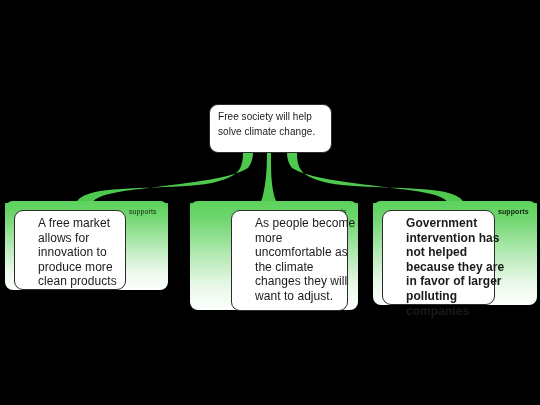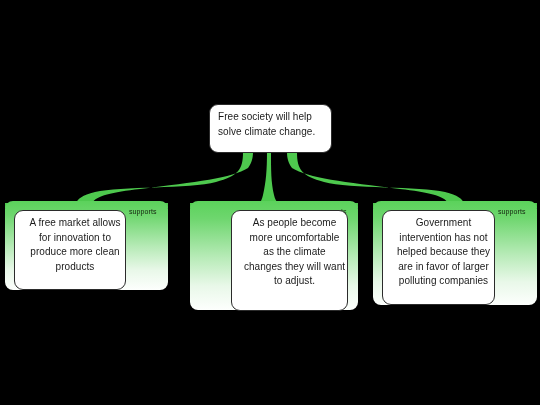--- a/index.html
+++ b/index.html
@@ -59,27 +59,26 @@
     position: absolute;
     left: 9px;
     top: 9px;
     background: #ffffff;
     border: 1px solid #2b2b2b;
     border-radius: 9px;
     box-sizing: border-box;
   }
   .reason-text {
     position: absolute;
-    left: 11px;
+    left: 23px;
     top: 5px;
-    font-size: 10px;
+    font-size: 12px;
     line-height: 14.6px;
     color: #1a1a1a;
     letter-spacing: 0.05px;
-    text-align: center;
   }
   .relation-label {
     position: absolute;
     font-size: 7px;
     line-height: 9px;
     color: #14210f;
     letter-spacing: 0.1px;
     white-space: nowrap;
   }
 
@@ -87,21 +86,21 @@
   #group-0 { left: 5px;   top: 201px; width: 163px; height: 89px; }
   #group-0 .reason-card { width: 112px; height: 80px; }
   #group-0 .reason-text { width: 98px; }
   #group-0 .relation-label { left: 124px; top: 6px; }
 
   #group-1 { left: 190px; top: 201px; width: 168px; height: 109px; }
   #group-1 .reason-card { width: 117px; height: 101px; margin-left: 32px; }
   #group-1 .reason-text { width: 103px; }
   #group-1 .relation-label { left: 129px; top: 6px; }
 
-  #group-2 { left: 373px; top: 201px; width: 164px; height: 104px; }
+  #group-2 { left: 373px; top: 201px; width: 164px; height: 104px; font-weight: bold; }
   #group-2 .reason-card { width: 113px; height: 95px; }
   #group-2 .reason-text { width: 99px; }
   #group-2 .relation-label { left: 125px; top: 6px; }
 </style>
 </head>
 <body>
 
 <div id="canvas">
 
   <svg id="edges" viewBox="0 0 540 405" xmlns="http://www.w3.org/2000/svg">

